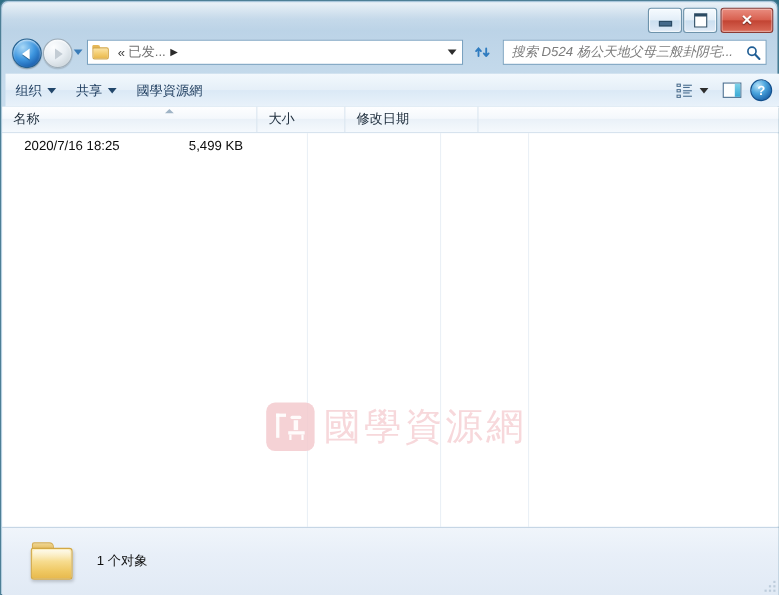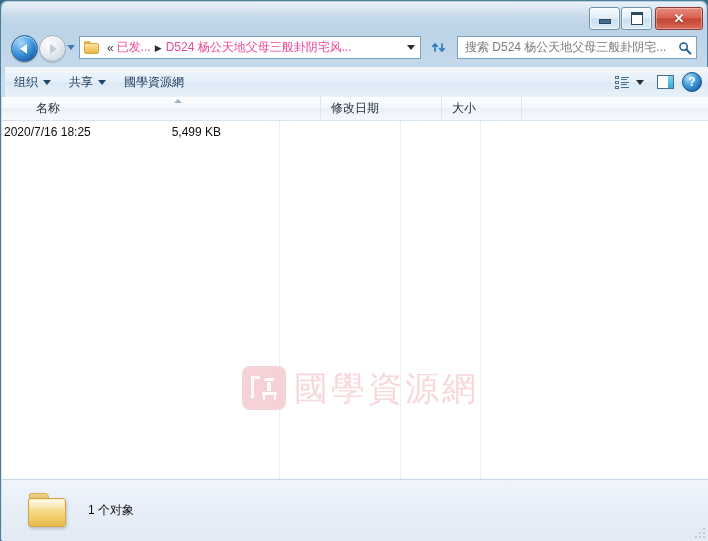--- a/index.html
+++ b/index.html
@@ -151,21 +151,21 @@
     box-sizing: border-box;
   }
   .crumb-sep {
     color: #3b3b3b;
     font-size: 12px;
     margin: 0 3px;
     flex: 0 0 auto;
   }
   .crumb-txt {
     font-size: 12px;
-    color: #ec4899;
+    color: #737373;
     white-space: nowrap;
     flex: 0 0 auto;
   }
   .crumb-arrow {
     color: #2b2b2b;
     font-size: 9px;
     margin: 0 4px;
     flex: 0 0 auto;
   }
   .addr-drop {
@@ -194,20 +194,21 @@
     width: 240px; height: 23px;
     background: #ffffff;
     border: 1px solid #7aa2c0;
     box-sizing: border-box;
     display: flex; align-items: center;
     padding: 0 4px 0 7px;
     cursor: text;
   }
   .search-ph {
     font-size: 12px;
+    font-style: italic;
     color: #7c7c7c;
     white-space: nowrap;
     overflow: hidden;
     flex: 1 1 auto;
   }
 
   
   .cmdbar {
     position: absolute;
     left: 4px; top: 66px; width: 706px; height: 30px;
@@ -267,21 +268,21 @@
   .ch {
     font-size: 12px;
     color: #1c2b3a;
     display: flex; align-items: center;
     padding-left: 10px;
     box-sizing: border-box;
     border-right: 1px solid #dbe6f0;
     position: relative;
     cursor: default;
   }
-  .ch-name { width: 295px; margin-left: 24px; }
+  .ch-name { width: 232px; }
   .ch-date { width: 121px; }
   .ch-size { width: 80px; }
   .ch-rest { flex: 1 1 auto; border-right: none;}
   .sort-asc {
     position: absolute;
     left: 148px; top: 2px;
     width: 0; height: 0;
     border-left: 4px solid transparent;
     border-right: 4px solid transparent;
     border-bottom: 4px solid #9fb4c6;
@@ -306,21 +307,21 @@
   }
   .cell {
     font-size: 12px;
     color: #0d0d0d;
     box-sizing: border-box;
     display: flex; align-items: center;
     white-space: nowrap;
     overflow: hidden;
   }
   .c-name { width: 277px; padding-left: 10px; gap: 5px;}
-  .c-date { width: 121px; padding-left: 2px;}
+  .c-date { width: 121px; padding-left: 20px;}
   .c-size { width: 80px; justify-content: flex-end; padding-right: 10px; margin-left: 28px;}
   .pdf-icon {
     width: 15px; height: 16px;
     position: relative;
     flex: 0 0 auto;
   }
   .pdf-icon .sheet {
     position: absolute; left: 0; top: 0;
     width: 14px; height: 16px;
     background: #ffffff;
@@ -478,21 +479,20 @@
     <div class="nav-btn nav-fwd">
       <span class="arrow-r"></span>
     </div>
     <div class="nav-hist"></div>
 
     <div class="addressbar">
       <span class="crumb-folder"></span>
       <span class="crumb-sep">«</span>
       <span class="crumb-txt">已发...</span>
       <span class="crumb-arrow">▶</span>
-      <span class="crumb-txt">D524 杨公天地父母三般卦阴宅风...</span>
       <span class="addr-drop">
         <span class="caret-dn"></span>
       </span>
     </div>
 
     <div class="refresh-btn">
       <svg width="16" height="16" viewBox="0 0 16 16">
         <path d="M4 11 L4 4 M4 4 L1.8 6.4 M4 4 L6.2 6.4" stroke="#2f7cc0" stroke-width="1.7" fill="none" stroke-linecap="round"></path>
         <path d="M11 4 L11 11 M11 11 L8.8 8.6 M11 11 L13.2 8.6" stroke="#2f7cc0" stroke-width="1.7" fill="none" stroke-linecap="round"></path>
       </svg>
@@ -539,25 +539,25 @@
       </div>
       <div class="help-icon">?</div>
     </div>
   </div>
 
   <div class="colhead">
     <div class="ch ch-name">
       <span>名称</span>
       <span class="sort-asc"></span>
     </div>
+    <div class="ch ch-size">
+      <span>大小</span>
+    </div>
     <div class="ch ch-date">
       <span>修改日期</span>
-    </div>
-    <div class="ch ch-size">
-      <span>大小</span>
     </div>
     <div class="ch ch-rest"></div>
   </div>
 
   <div class="filelist">
     <div class="grid-lines">
       <span class="gl-v" style="left:277px"></span>
       <span class="gl-v" style="left:398px"></span>
       <span class="gl-v" style="left:478px"></span>
     </div>

